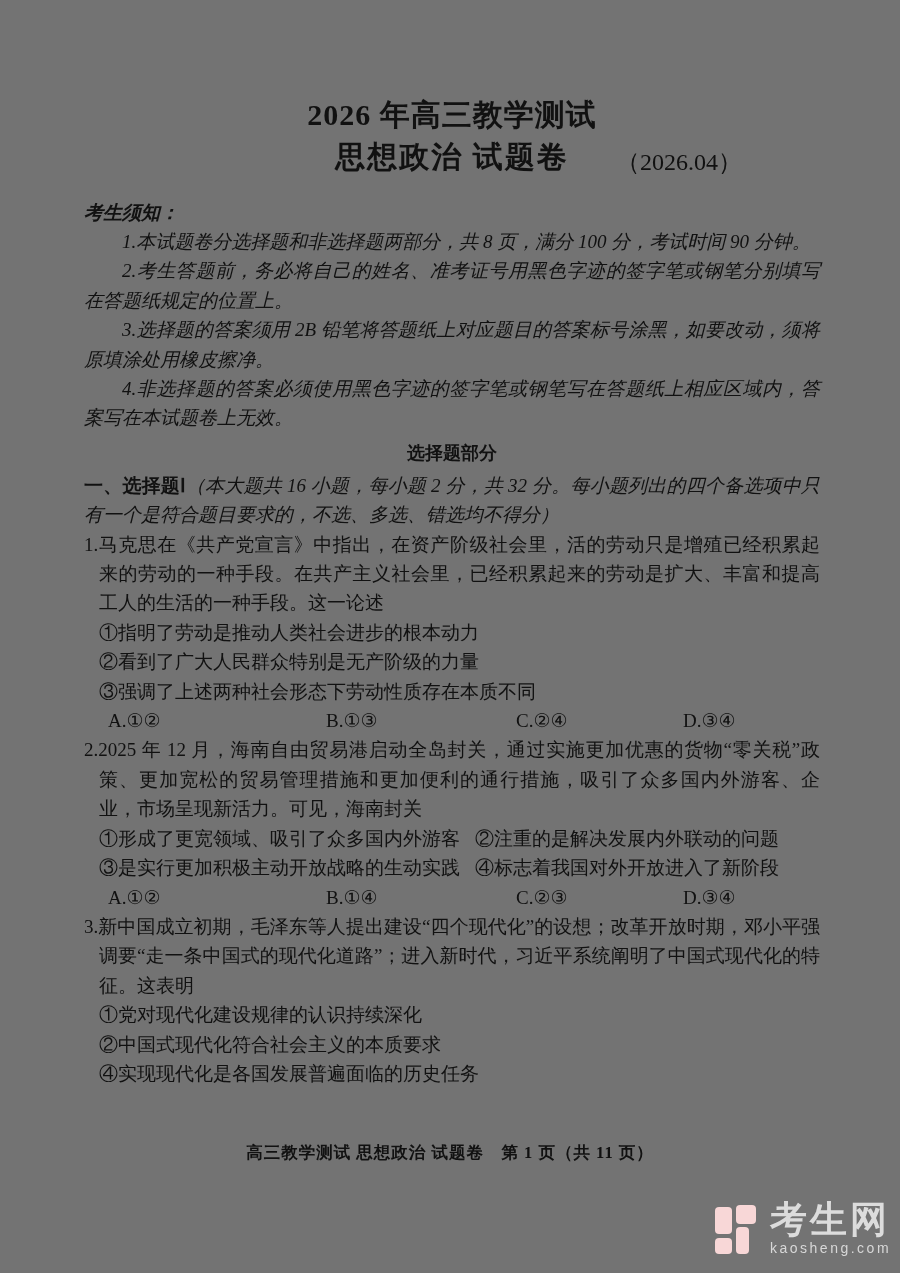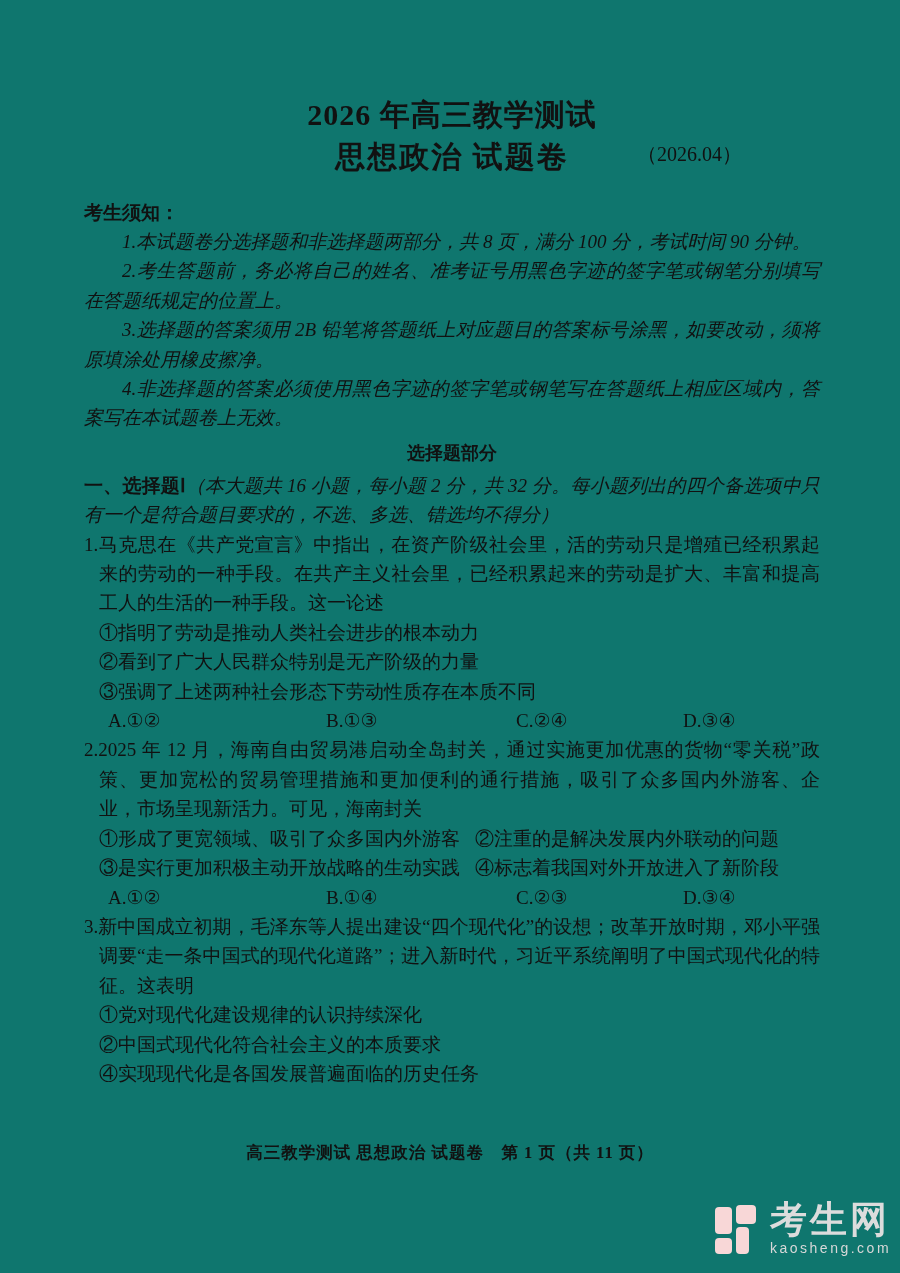--- a/index.html
+++ b/index.html
@@ -1,44 +1,44 @@
 <!DOCTYPE html>
 <html><head>
 <meta charset="utf-8">
 <style>
   html,body{margin:0;padding:0;background:#ffffff;}
   .page{
     position:relative;
     width:900px;height:1273px;
-    background:#0f766e;
+    background:#737373;
     overflow:hidden;
     font-family:"Liberation Serif", serif;
     color:#111;
   }
   .content{padding:95px 80px 0 84px;}
   
   .titles{text-align:center;}
   .title1{
     margin:0;font-size:30px;font-weight:bold;line-height:40px;
     letter-spacing:1px;
   }
   .t2row{position:relative;margin-top:2px;line-height:40px;}
   .title2{
     display:inline-block;margin:0;font-size:30px;font-weight:bold;
     letter-spacing:2px;
   }
   .exam-date{
-    position:absolute;right:78px;bottom:8px;
-    font-size:20px;font-weight:normal;letter-spacing:0;
+    position:absolute;right:78px;bottom:0;
+    font-size:24px;font-weight:normal;letter-spacing:0;
   }
   
   .notice{margin-top:16px;}
   .notice-h{
     font-family:"Liberation Sans", sans-serif;
-    font-weight:bold;font-size:19px;line-height:29px;
+    font-weight:bold;font-size:19px;line-height:29px;font-style:italic;
   }
   .notice p{
     margin:0;font-size:19px;line-height:29.4px;
     text-indent:2em;text-align:justify;text-align-last:left;
     font-style:italic;
   }
   
   .sec-h{
     text-align:center;font-family:"Liberation Sans", sans-serif;
     font-weight:bold;font-size:18px;line-height:30px;margin:5px 0 3px 0;

